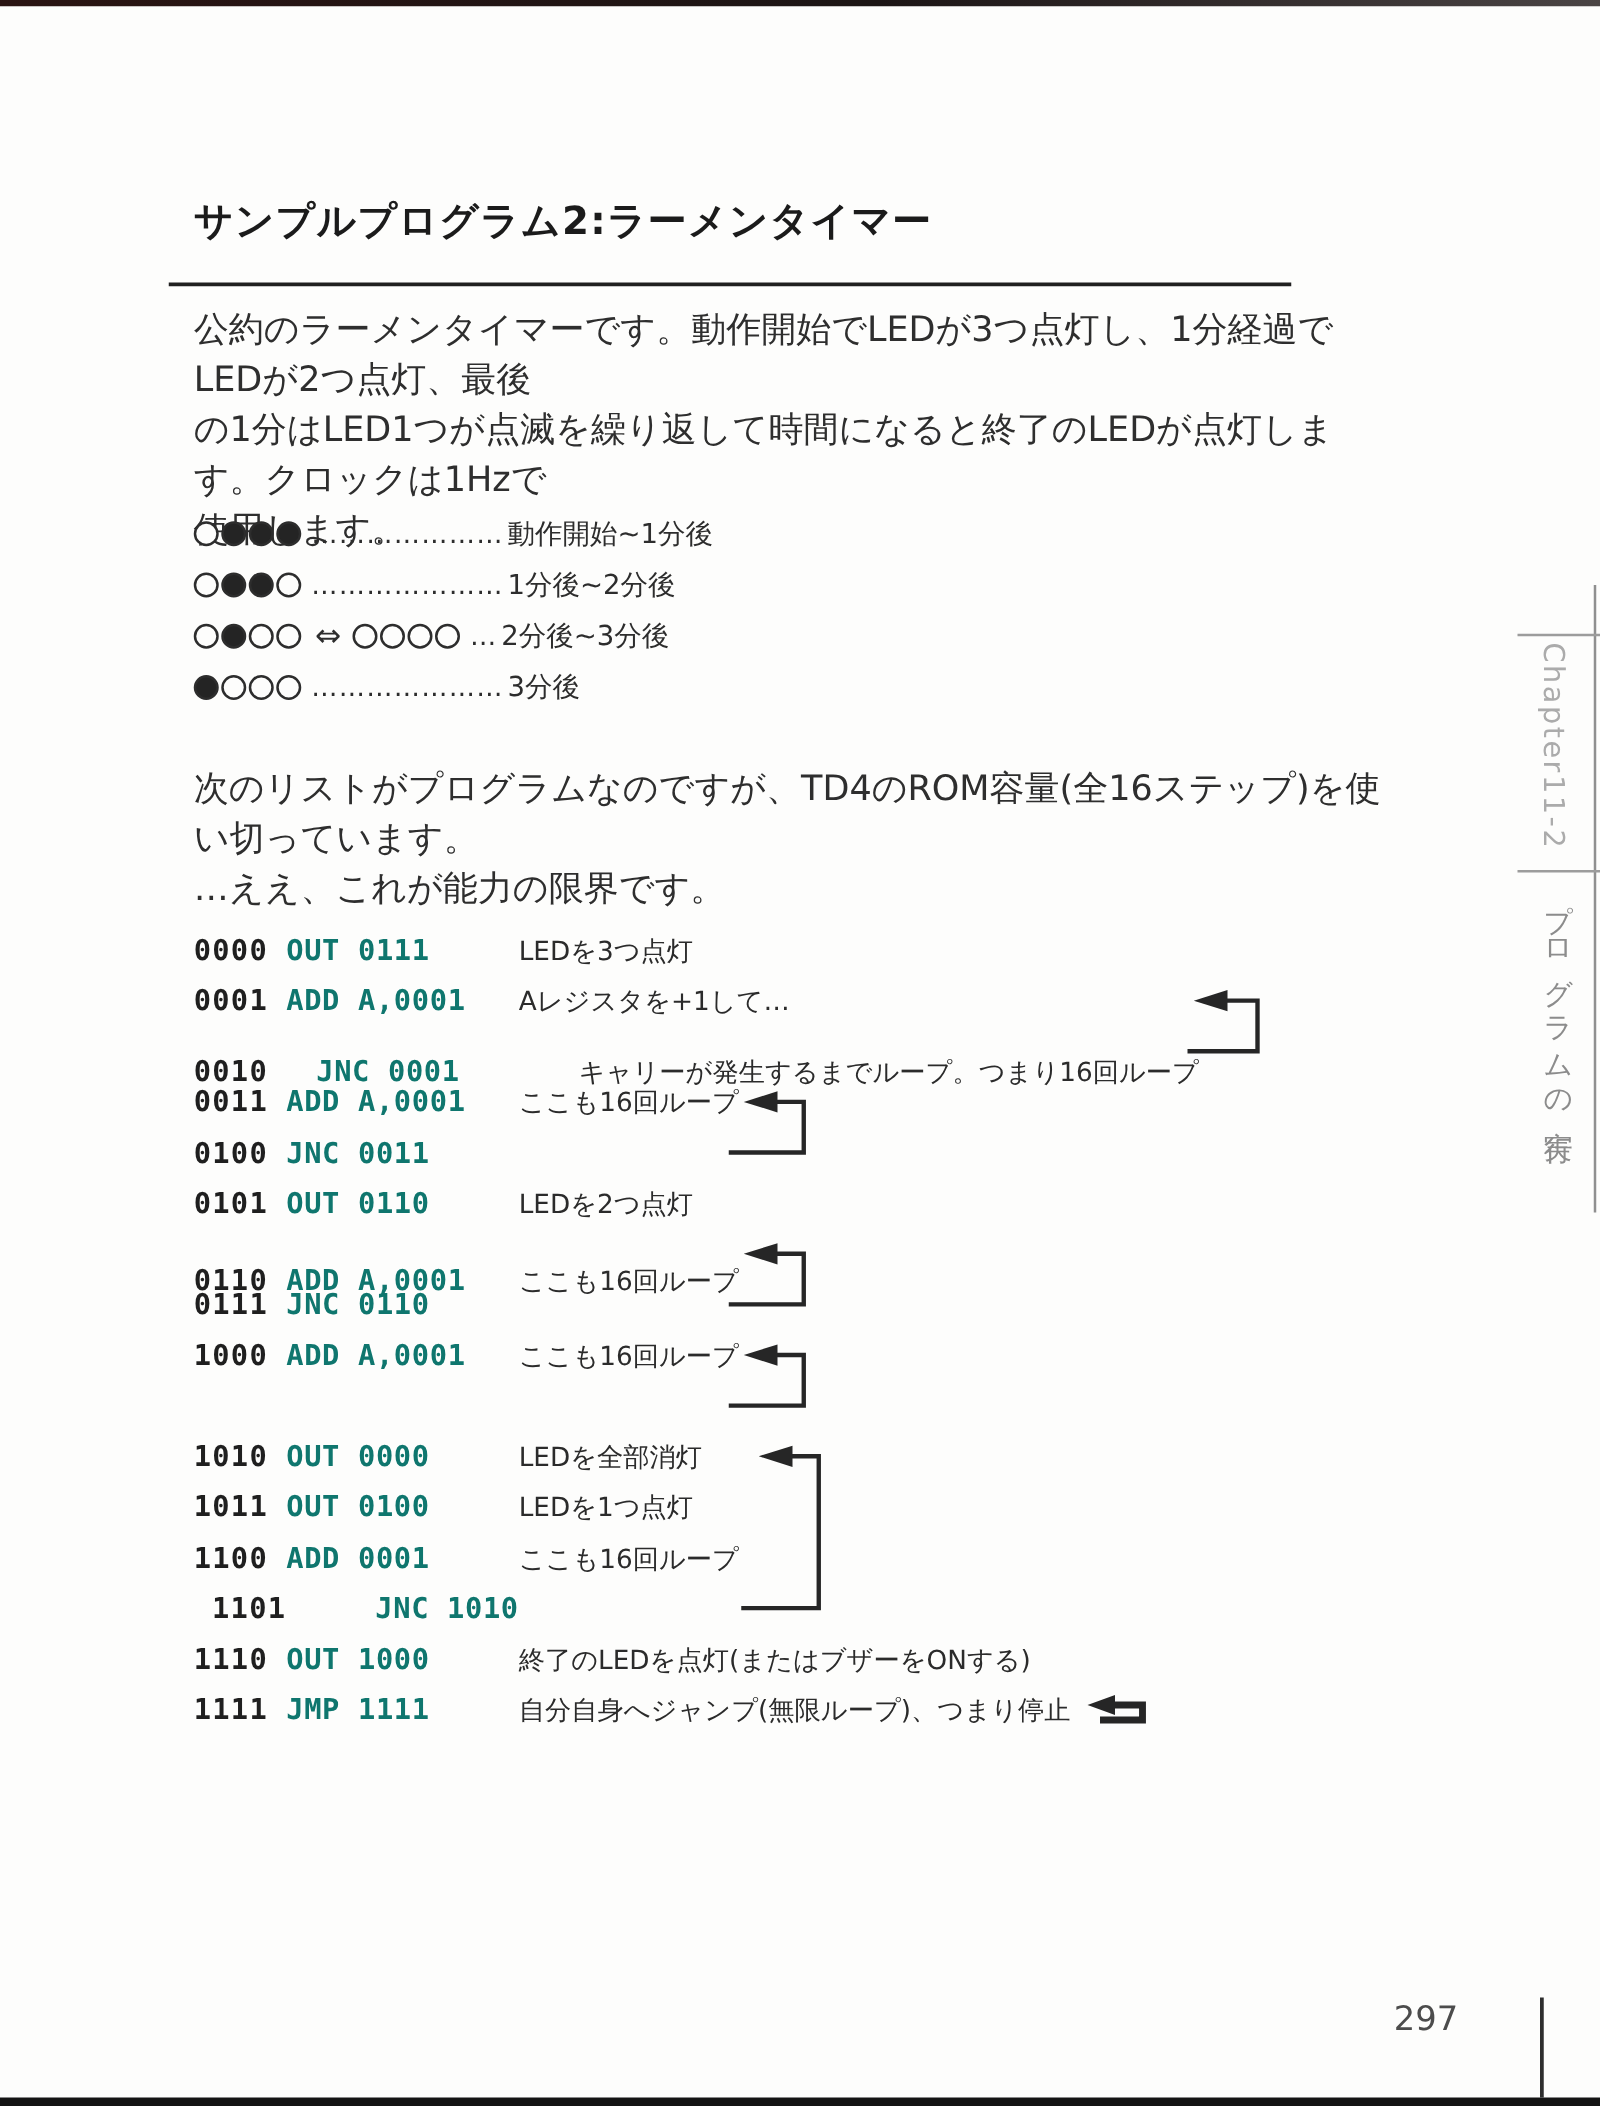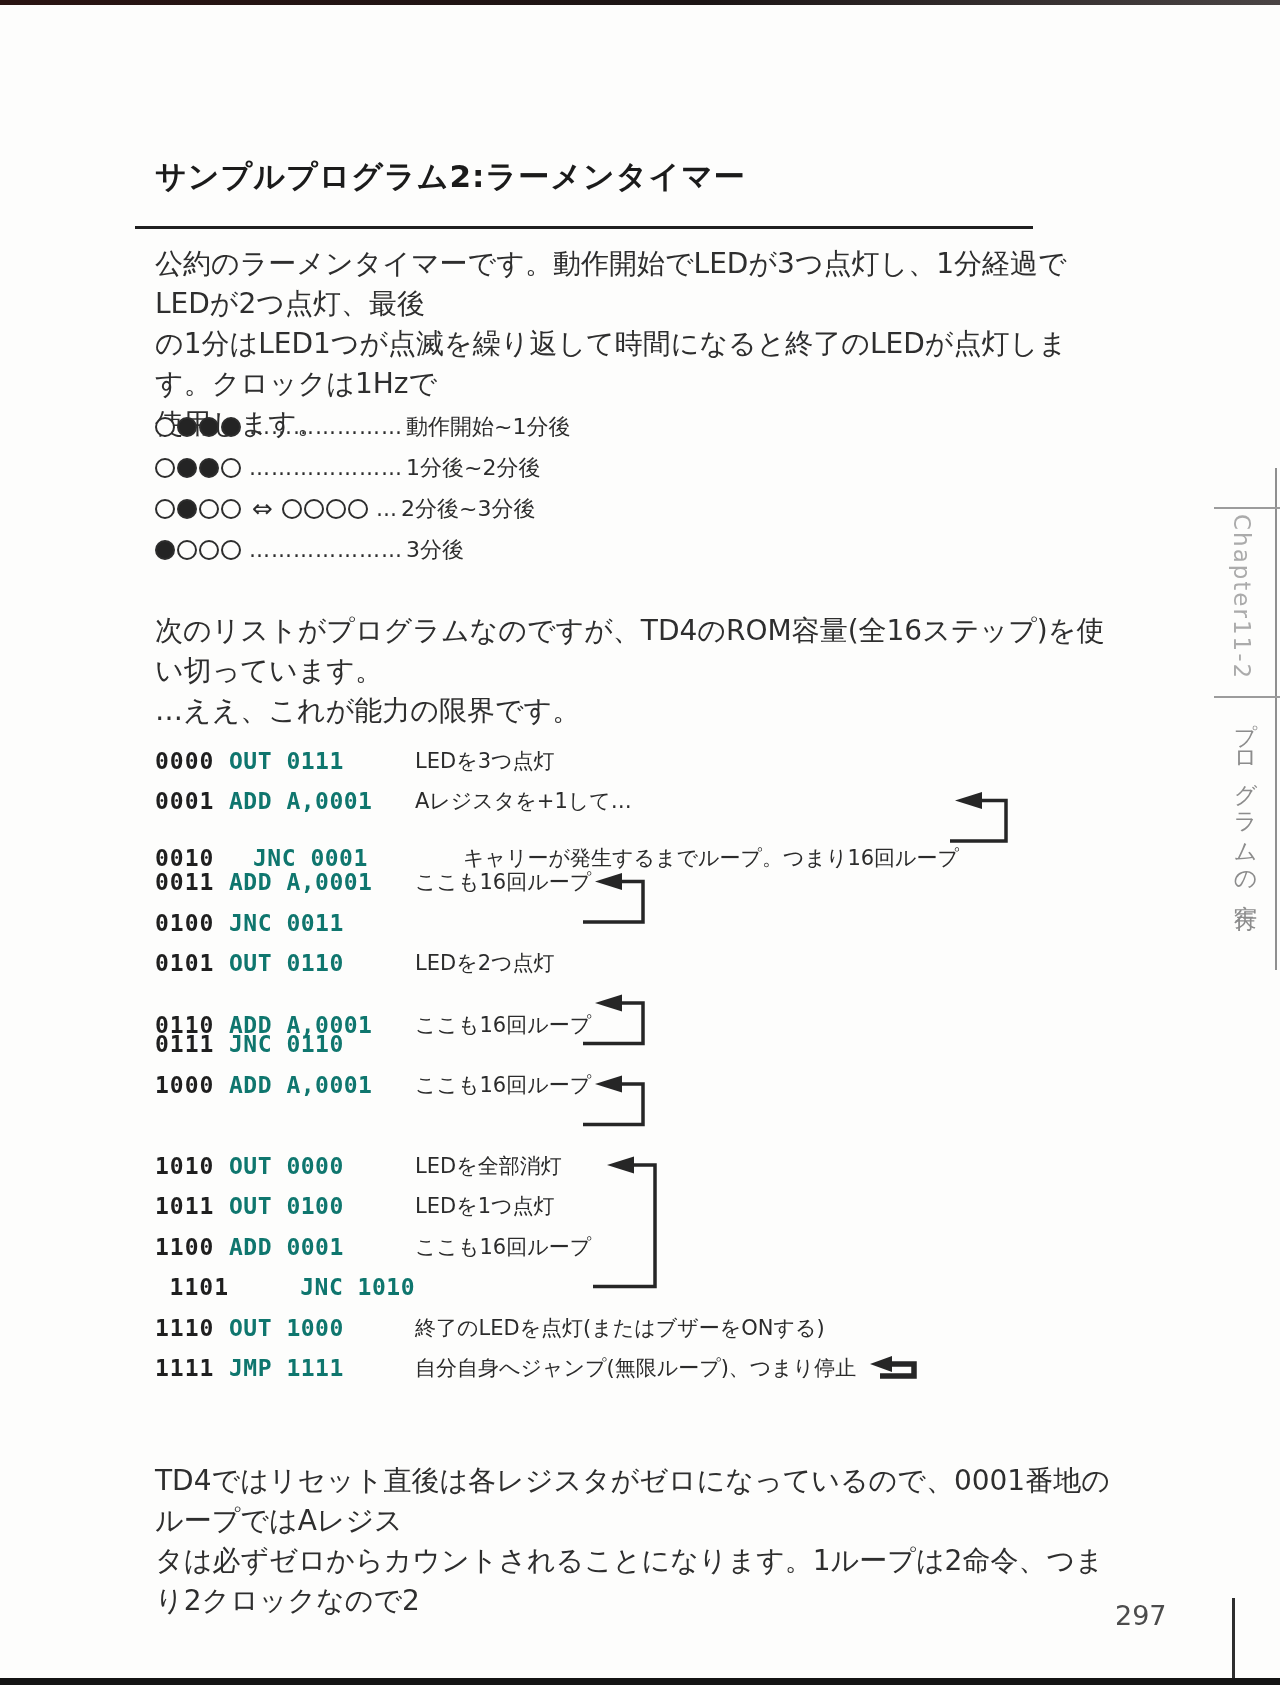--- a/index.html
+++ b/index.html
@@ -210,22 +210,20 @@
           <span class="addr">1111</span>
           <span class="instr">JMP 1111</span>
           <span class="comment">自分自身へジャンプ(無限ループ)、つまり停止<svg width="52" height="26" viewBox="0 0 52 26">
               <polygon points="2,9 24,1 24,17" fill="#262626"></polygon>
               <path d="M22,9 H46 V21 H12" fill="none" stroke="#262626" stroke-width="5.5"></path>
             </svg></span>
         </div>
       </div>
   </div>
 
-  <div class="para outro">TD4ではリセット直後は各レジスタがゼロになっているので、0001番地のループではAレジス
-タは必ずゼロからカウントされることになります。1ループは2命令、つまり2クロックなので2</div>
 
   <div class="sidebar-vline"></div>
   <div class="tab-rule tab-rule-top"></div>
   <div class="tab-rule tab-rule-mid"></div>
   <div class="chapter-label">Chapter11-2</div>
   <div class="section-label">プログラムの実行</div>
 
   <div class="page-number">297</div>
   <div class="page-number-rule"></div>
   <div class="bottom-bar"></div>

